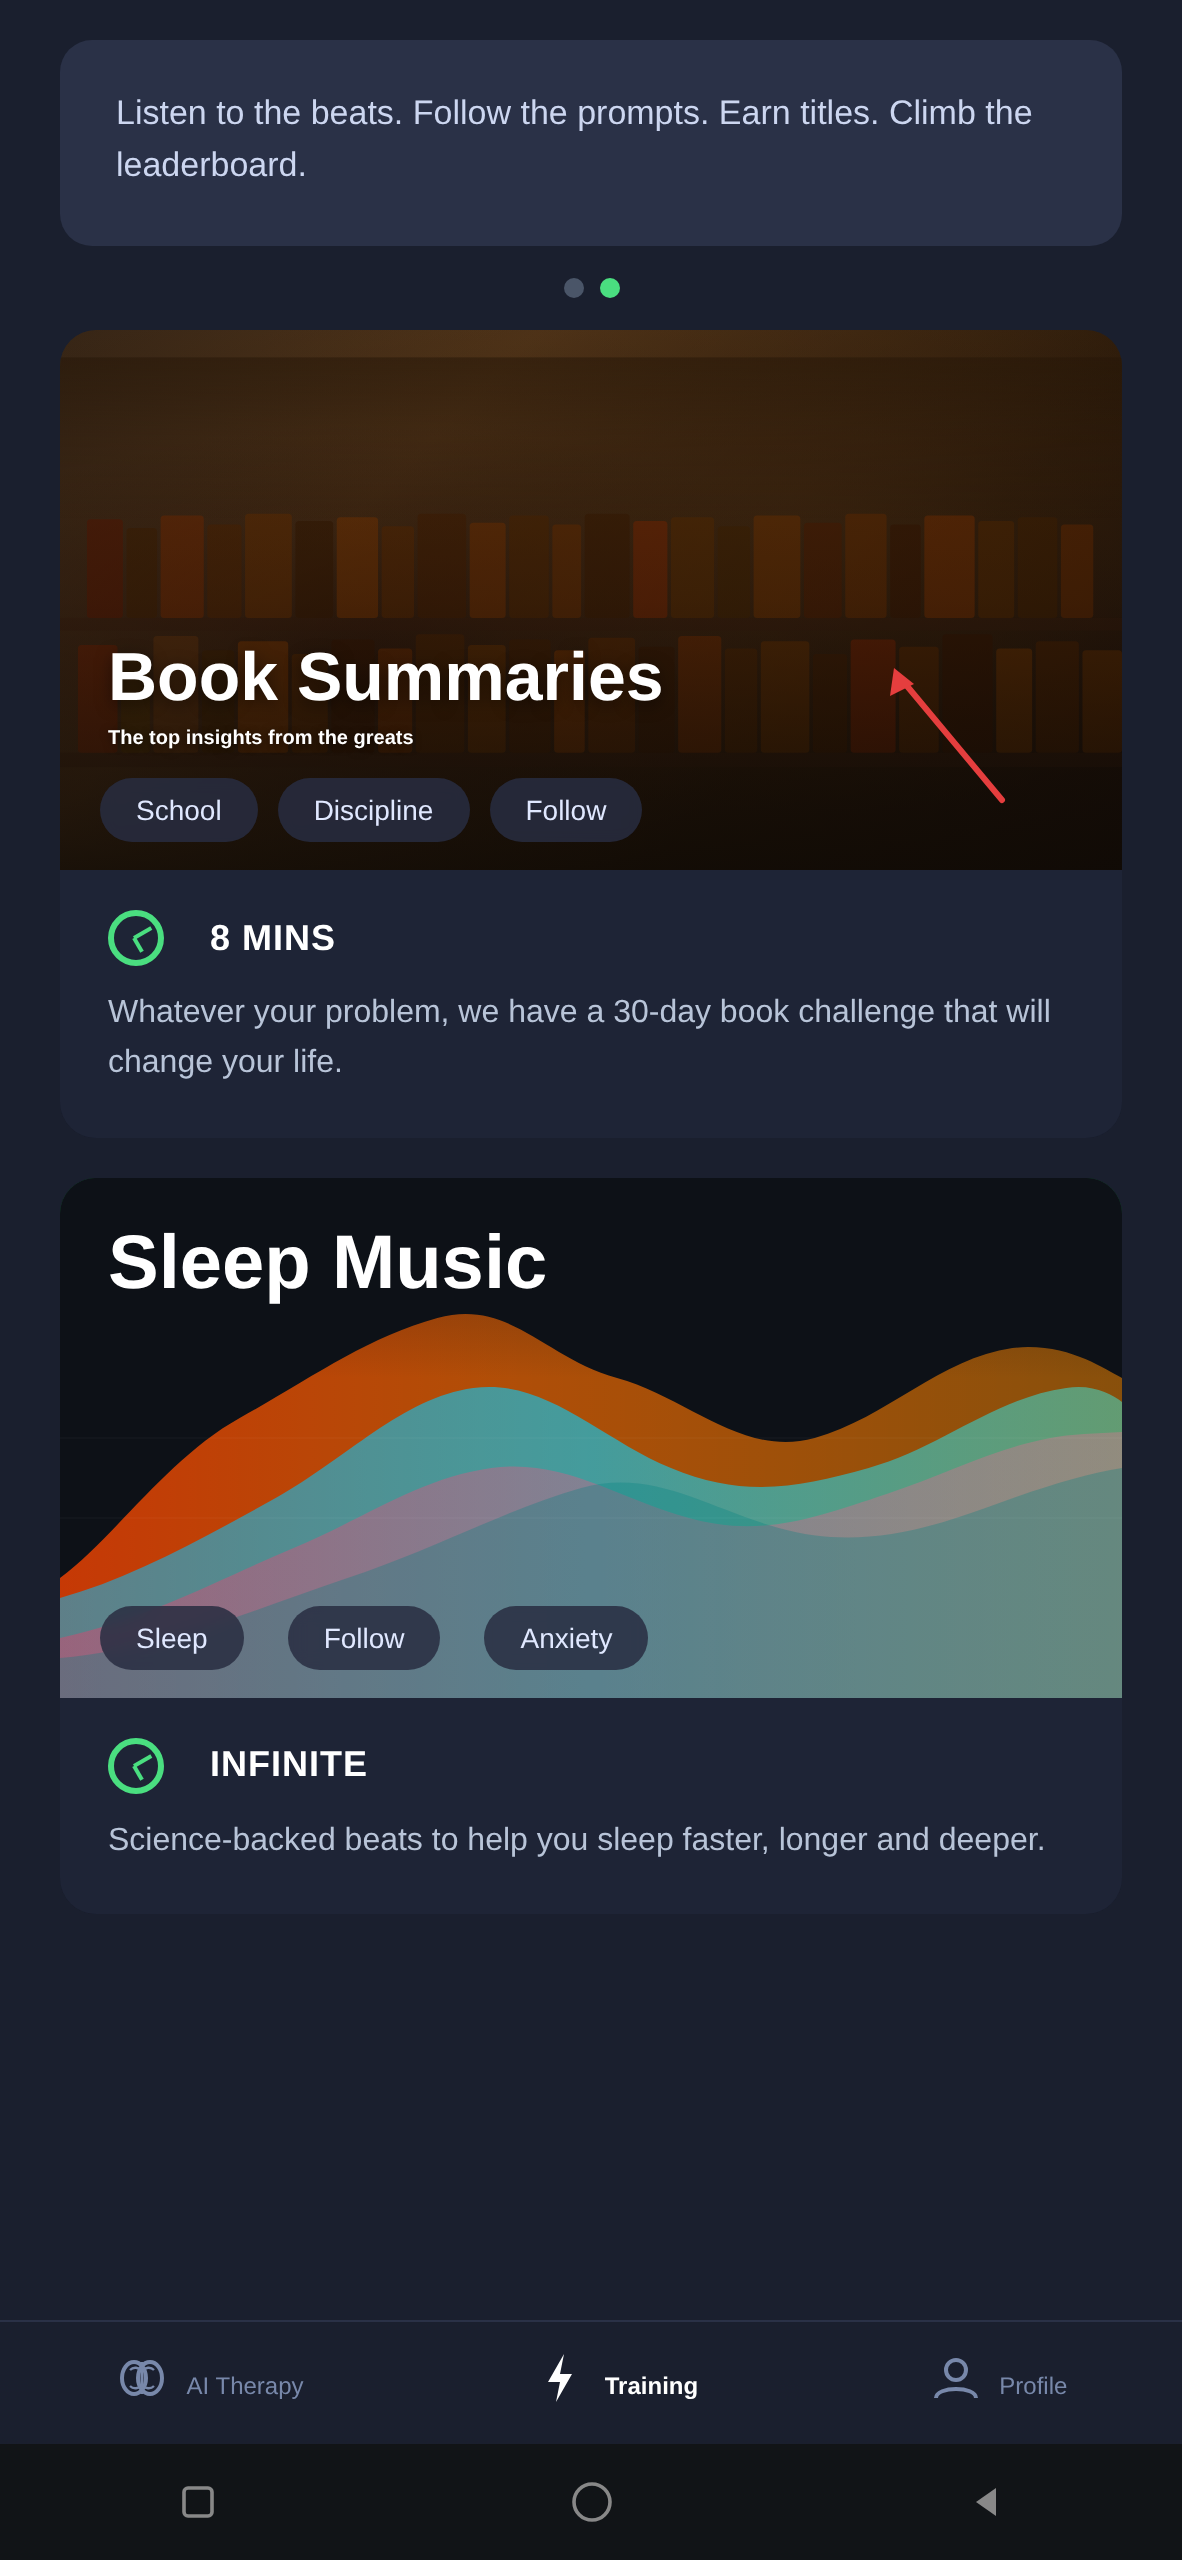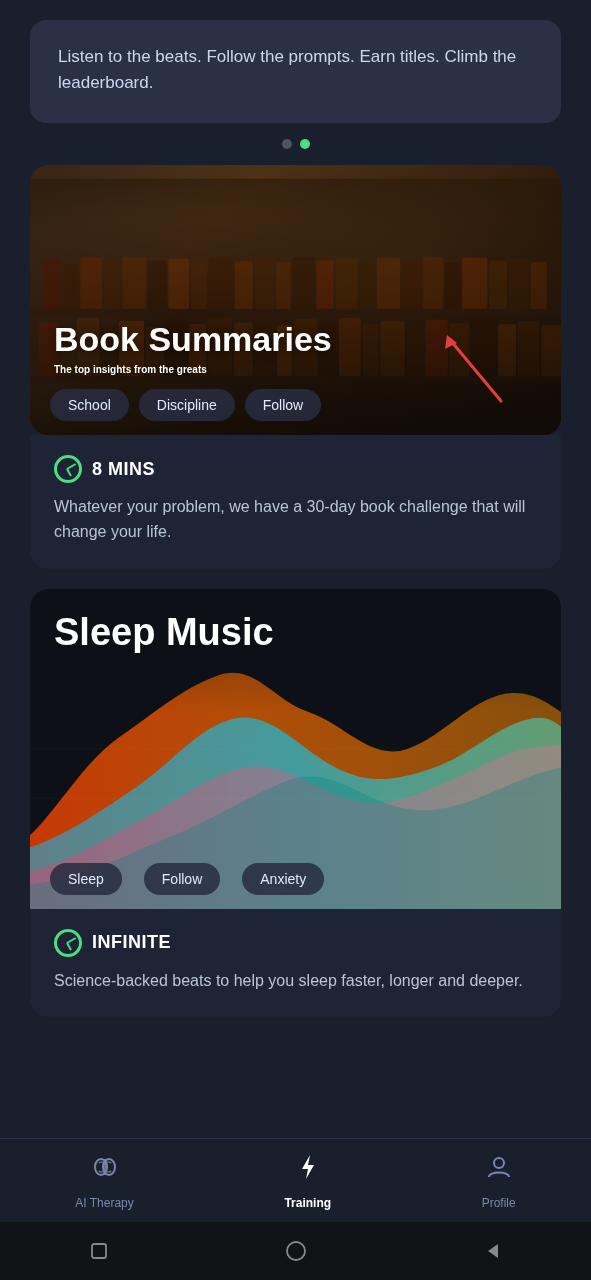--- a/index.html
+++ b/index.html
@@ -51,21 +51,20 @@
       overflow: hidden;
       background: #1a1f2e;
     }
 
     
     .book-card-header {
       position: relative;
       height: 270px;
       background: linear-gradient(135deg, #3d2b1a 0%, #5c3d1e 30%, #2a1a0a 70%, #1a0f0a 100%);
       overflow: hidden;
-      border-radius: 17px;
     }
     .book-bg-overlay {
       position: absolute;
       inset: 0;
       background: 
         radial-gradient(ellipse at 70% 30%, rgba(80,50,20,0.6) 0%, transparent 60%),
         radial-gradient(ellipse at 30% 60%, rgba(40,20,10,0.8) 0%, transparent 50%);
     }
 
     .book-card-text {
@@ -121,39 +120,39 @@
     }
 
     
     .card-body {
       background: #1e2436;
       padding: 20px 24px 24px;
     }
     .duration-row {
       display: flex;
       align-items: center;
-      gap: 10px;
+      gap: 23px;
       margin-bottom: 12px;
     }
     .duration-text {
       font-size: 18px;
       font-weight: 700;
       color: white;
       letter-spacing: 0.5px;
     }
     .card-description {
       font-size: 16px;
       line-height: 1.55;
       color: #b8c4d8;
     }
 
     
     .sleep-card-header {
       position: relative;
-      height: 320px;
+      height: 260px;
       background: #15803d;
       overflow: hidden;
     }
     .sleep-card-title {
       position: absolute;
       top: 22px;
       left: 24px;
       font-size: 38px;
       font-weight: 800;
       color: white;
@@ -179,21 +178,21 @@
       background: #1a1f2e;
       border-top: 1px solid #2a3147;
       display: flex;
       align-items: center;
       justify-content: space-around;
       padding: 14px 0 10px;
       z-index: 100;
     }
     .nav-item {
       display: flex;
-      flex-direction: column;
+      flex-direction: row;
       align-items: center;
       gap: 8px;
       cursor: pointer;
     }
     .nav-icon {
       font-size: 26px;
       color: #7888aa;
     }
     .nav-icon.active {
       color: white;

